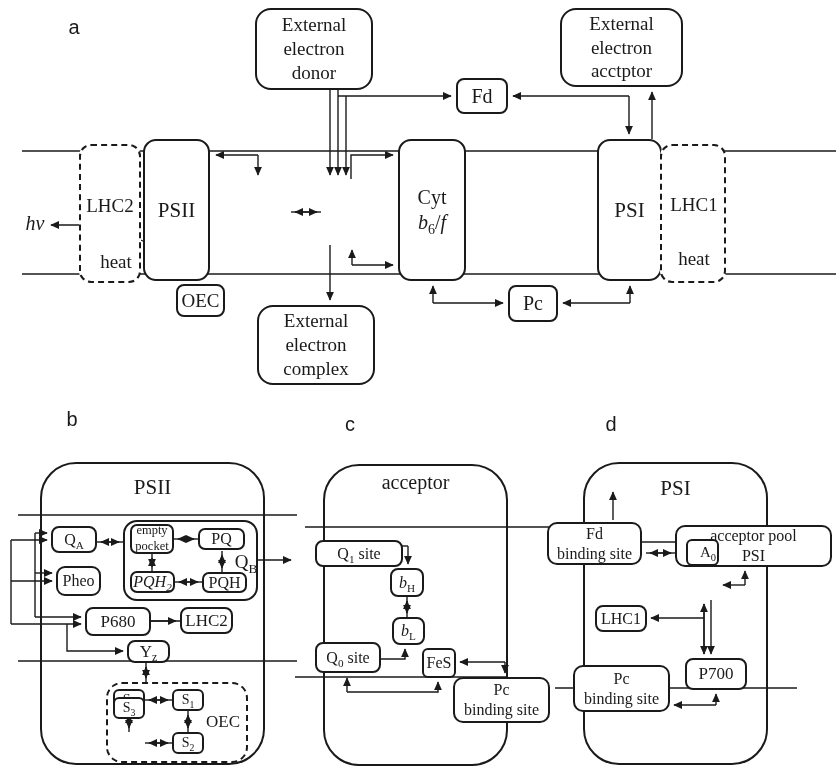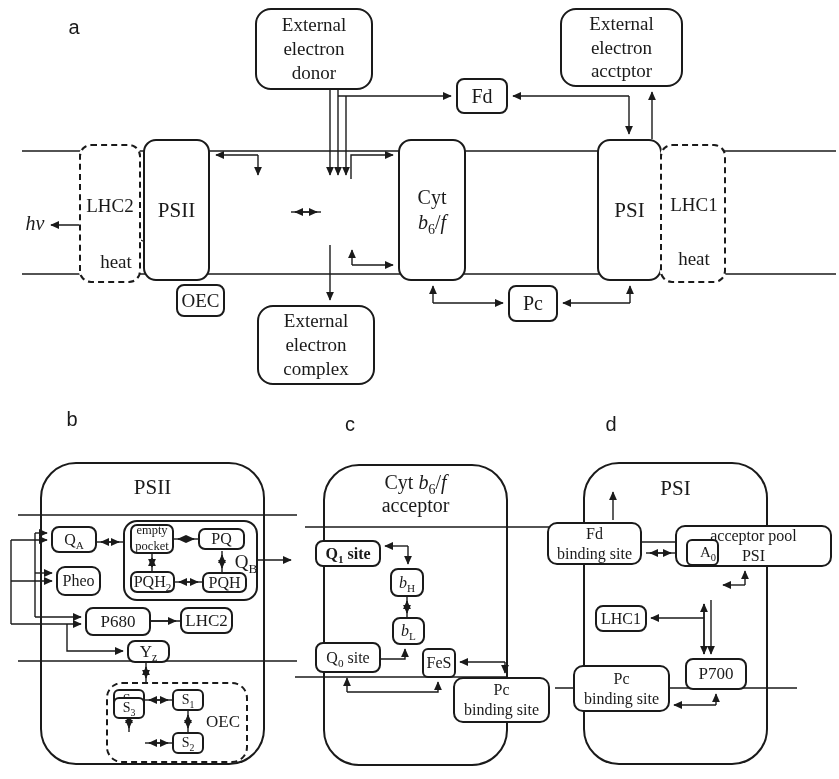--- a/index.html
+++ b/index.html
@@ -205,21 +205,21 @@
 <div class="box cbox" style="left:123px;top:520px;width:135px;height:81px;border-radius:14px;"></div>
 <div class="lab" style="left:232px;top:551px;width:28px;font-size:19px;"><span>Q</span><sub>B</sub></div>
 
 <div class="box" style="left:130px;top:524px;width:44px;height:30px;border-radius:7px;font-size:12.5px;border-width:2px;">
   <div>empty</div>
   <div>pocket</div>
 </div>
 
 <div class="box" style="left:198px;top:528px;width:47px;height:22px;border-radius:7px;font-size:16px;border-width:2px;">PQ</div>
 
-<div class="box" style="left:130px;top:571px;width:45px;height:22px;border-radius:7px;font-size:16px;border-width:2px;">
+<div class="box" style="left:130px;top:571px;width:45px;height:22px;border-radius:7px;font-size:16px;border-width:2px;font-style:italic;">
   <div><span>PQH</span><sub>2</sub></div>
 </div>
 
 <div class="box" style="left:202px;top:572px;width:45px;height:21px;border-radius:7px;font-size:16px;border-width:2px;">PQH</div>
 
 <div class="box" style="left:85px;top:607px;width:66px;height:29px;border-radius:8px;font-size:17px;">P680</div>
 
 <div class="box" style="left:180px;top:607px;width:53px;height:27px;border-radius:8px;font-size:17px;">LHC2</div>
 
 <div class="box" style="left:127px;top:640px;width:43px;height:23px;border-radius:8px;font-size:17px;">
@@ -239,25 +239,24 @@
   <div><span>S</span><sub>3</sub></div>
 </div>
 <div class="box" style="left:172px;top:732px;width:32px;height:22px;border-radius:6px;font-size:14px;">
   <div><span>S</span><sub>2</sub></div>
 </div>
 
 <div class="lab pl" style="left:340px;top:413px;width:20px;">c</div>
 
 <div class="box cbox" style="left:323px;top:464px;width:185px;height:302px;"></div>
 <div class="lab" style="left:323px;top:471px;width:185px;font-size:20px;">
-  <div><span>Cyt </span><i>b</i><sub>6</sub><span>/</span><i>f</i></div>
   <div>acceptor</div>
 </div>
 
-<div class="box" style="left:315px;top:540px;width:66px;height:27px;border-radius:8px;font-size:16px;font-weight:bold;">
+<div class="box" style="left:315px;top:540px;width:88px;height:27px;border-radius:8px;font-size:16px;">
   <div><span>Q</span><sub>1</sub><span> site</span></div>
 </div>
 
 <div class="box" style="left:390px;top:568px;width:34px;height:29px;border-radius:8px;font-size:16px;">
   <div><i>b</i><sub>H</sub></div>
 </div>
 
 <div class="box" style="left:392px;top:617px;width:33px;height:28px;border-radius:8px;font-size:16px;">
   <div><i>b</i><sub>L</sub></div>
 </div>

